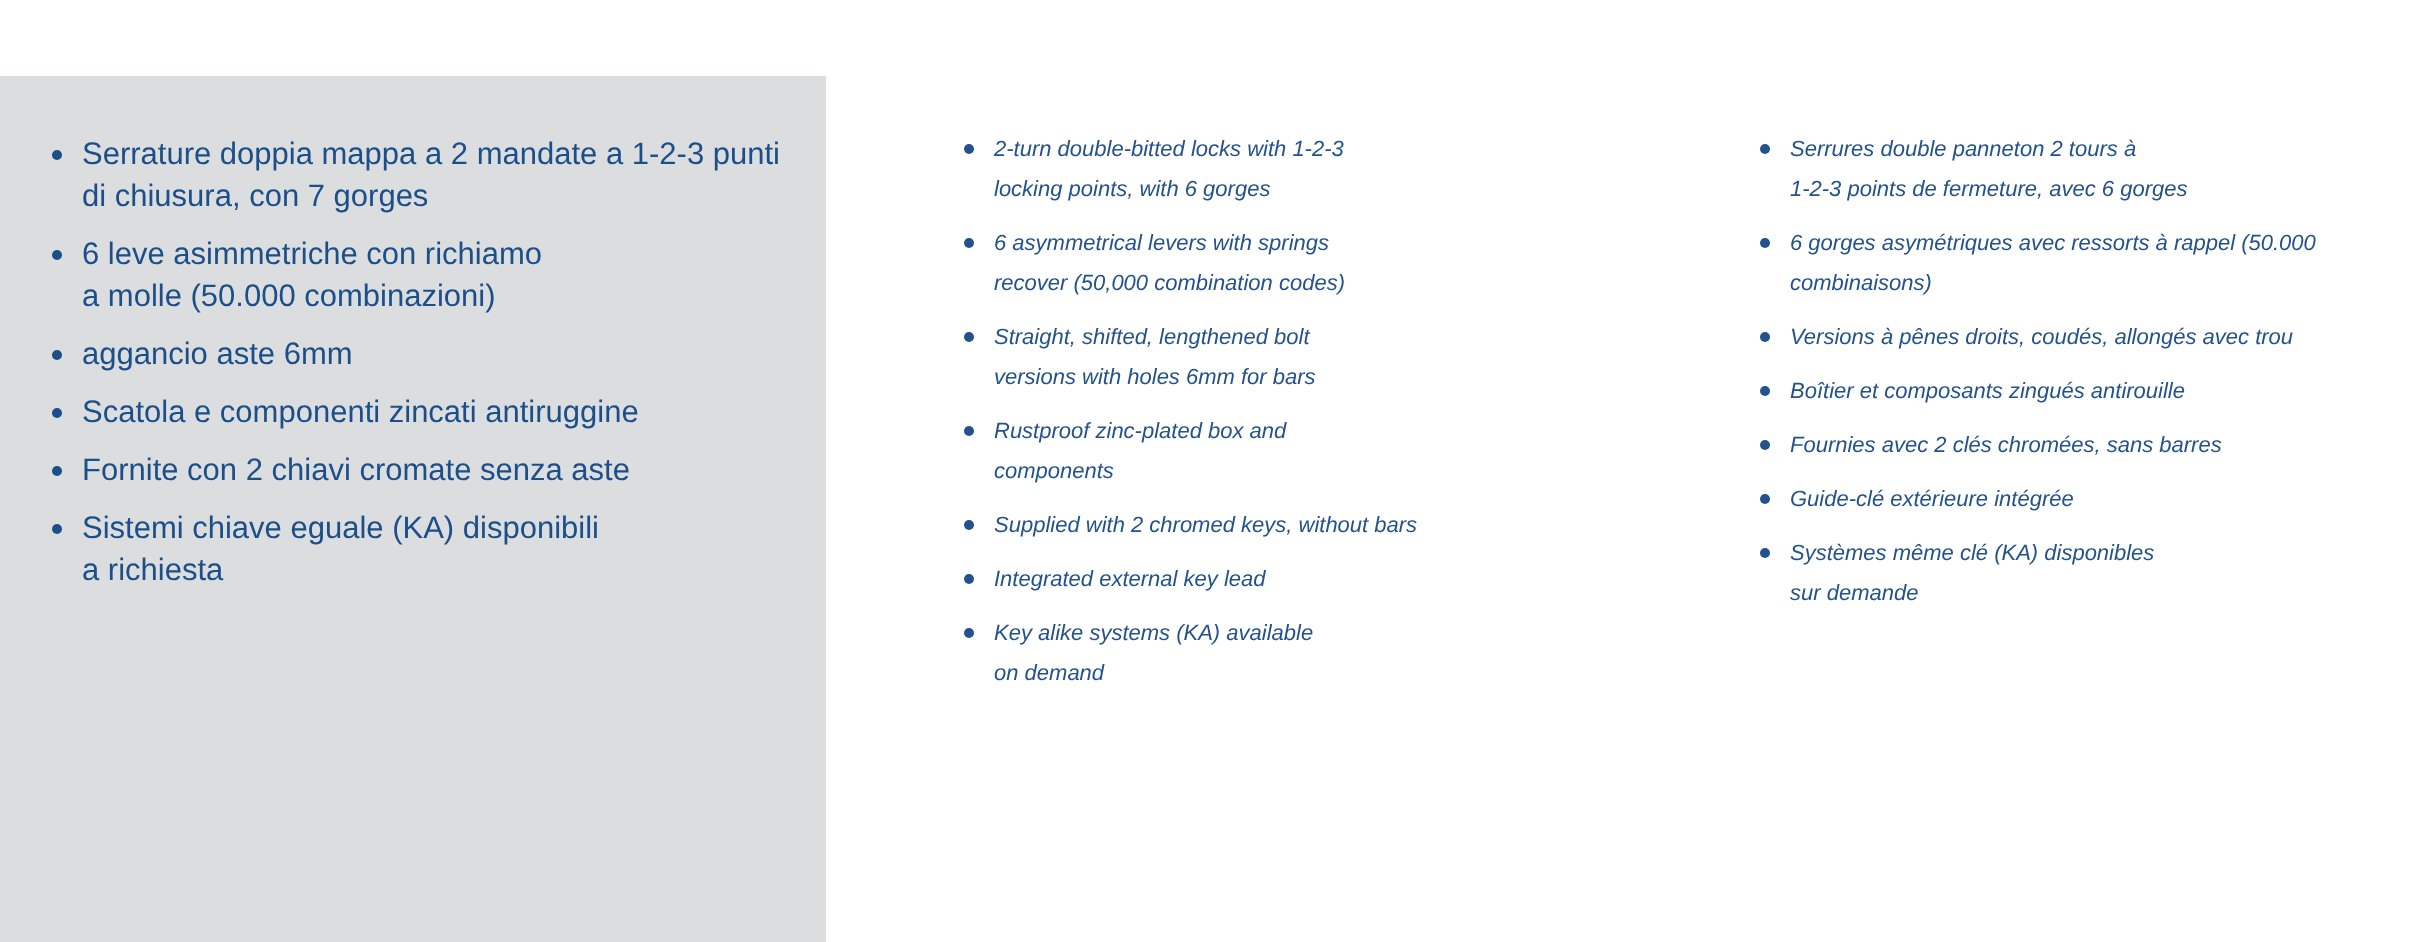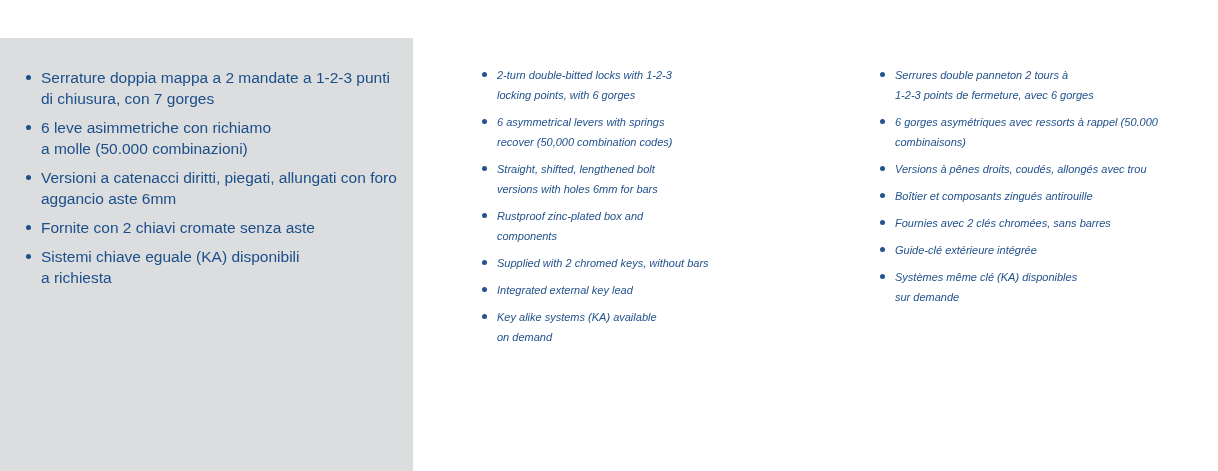--- a/index.html
+++ b/index.html
@@ -102,22 +102,24 @@
     <ul class="list">
         <li class="item">
           <span class="line">Serrature doppia mappa a 2 mandate a 1-2-3 punti</span>
           <span class="line">di chiusura, con 7 gorges</span>
         </li>
         <li class="item">
           <span class="line">6 leve asimmetriche con richiamo</span>
           <span class="line">a molle (50.000 combinazioni)</span>
         </li>
         <li class="item">
-          <span class="line">Versioni a catenacci diritti, piegati, allungati con foro</span>
           <span class="line">aggancio aste 6mm</span>
+        </li>
+        <li class="item">
+          <span class="line">Scatola e componenti zincati antiruggine</span>
         </li>
         <li class="item">
           <span class="line">Fornite con 2 chiavi cromate senza aste</span>
         </li>
         <li class="item">
           <span class="line">Sistemi chiave eguale (KA) disponibili</span>
           <span class="line">a richiesta</span>
         </li>
       </ul>
   </div>

